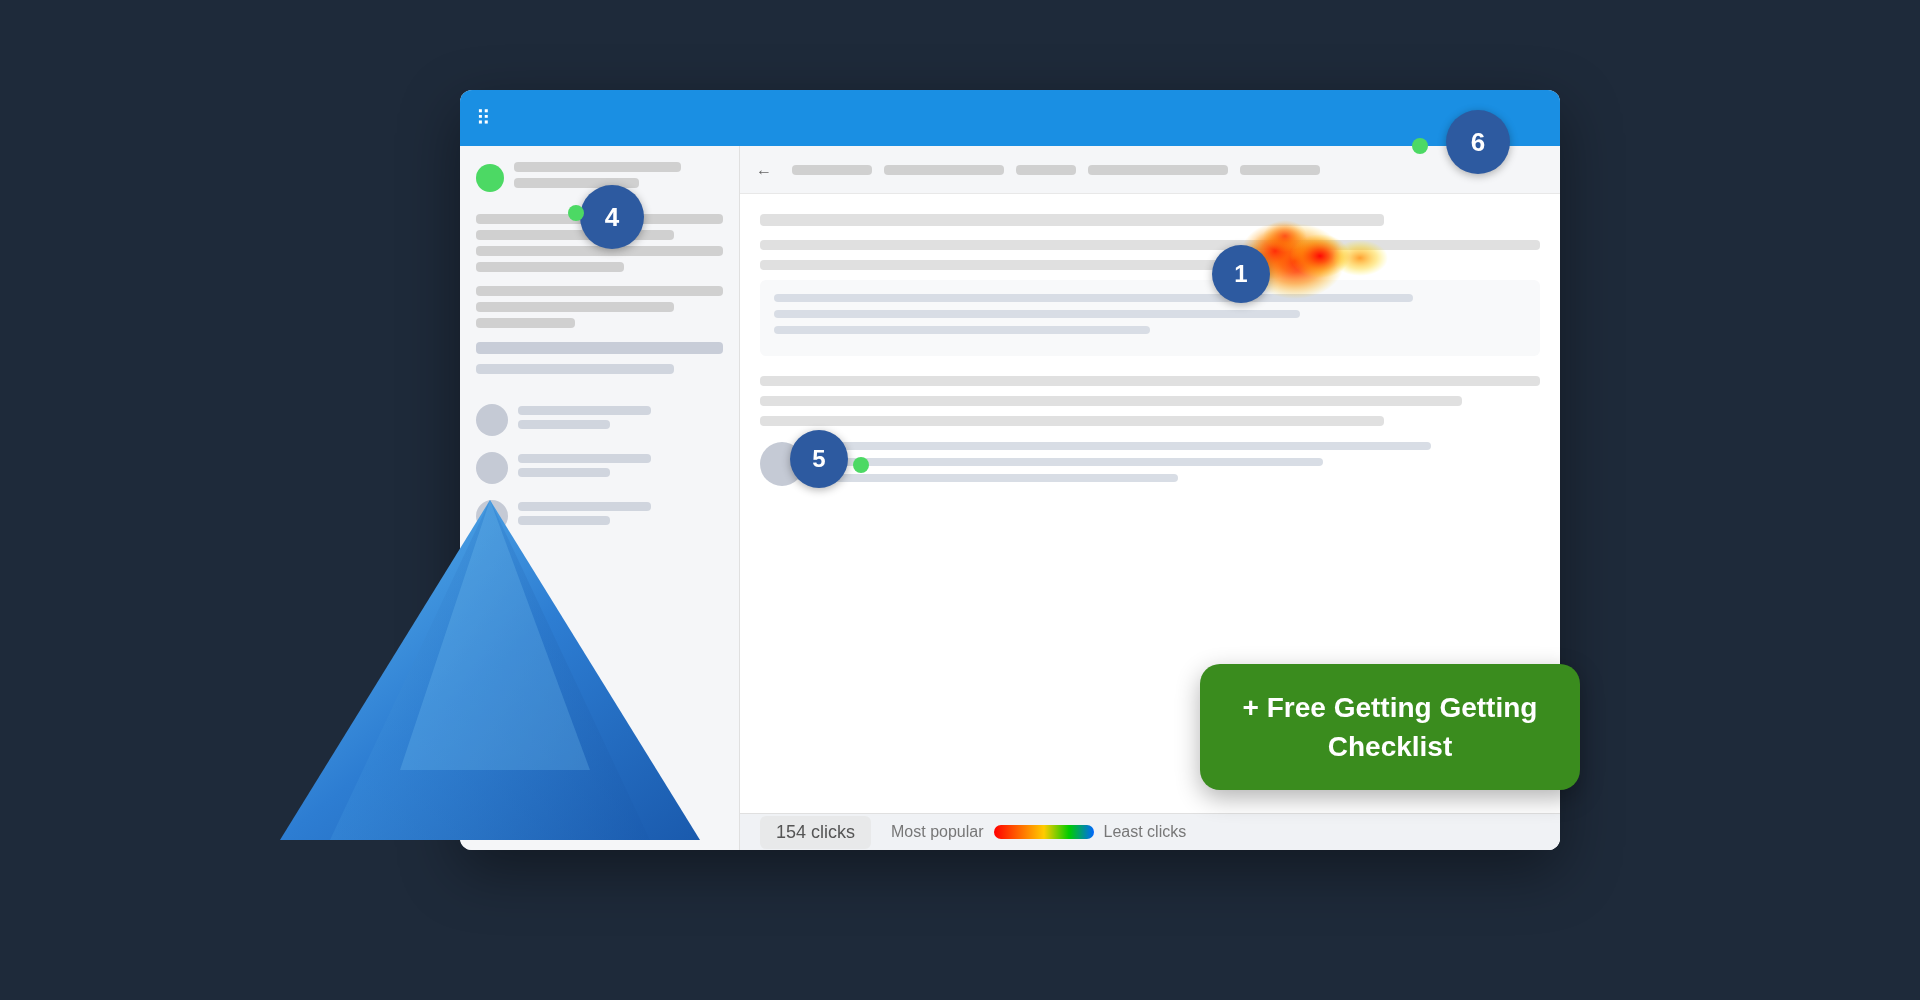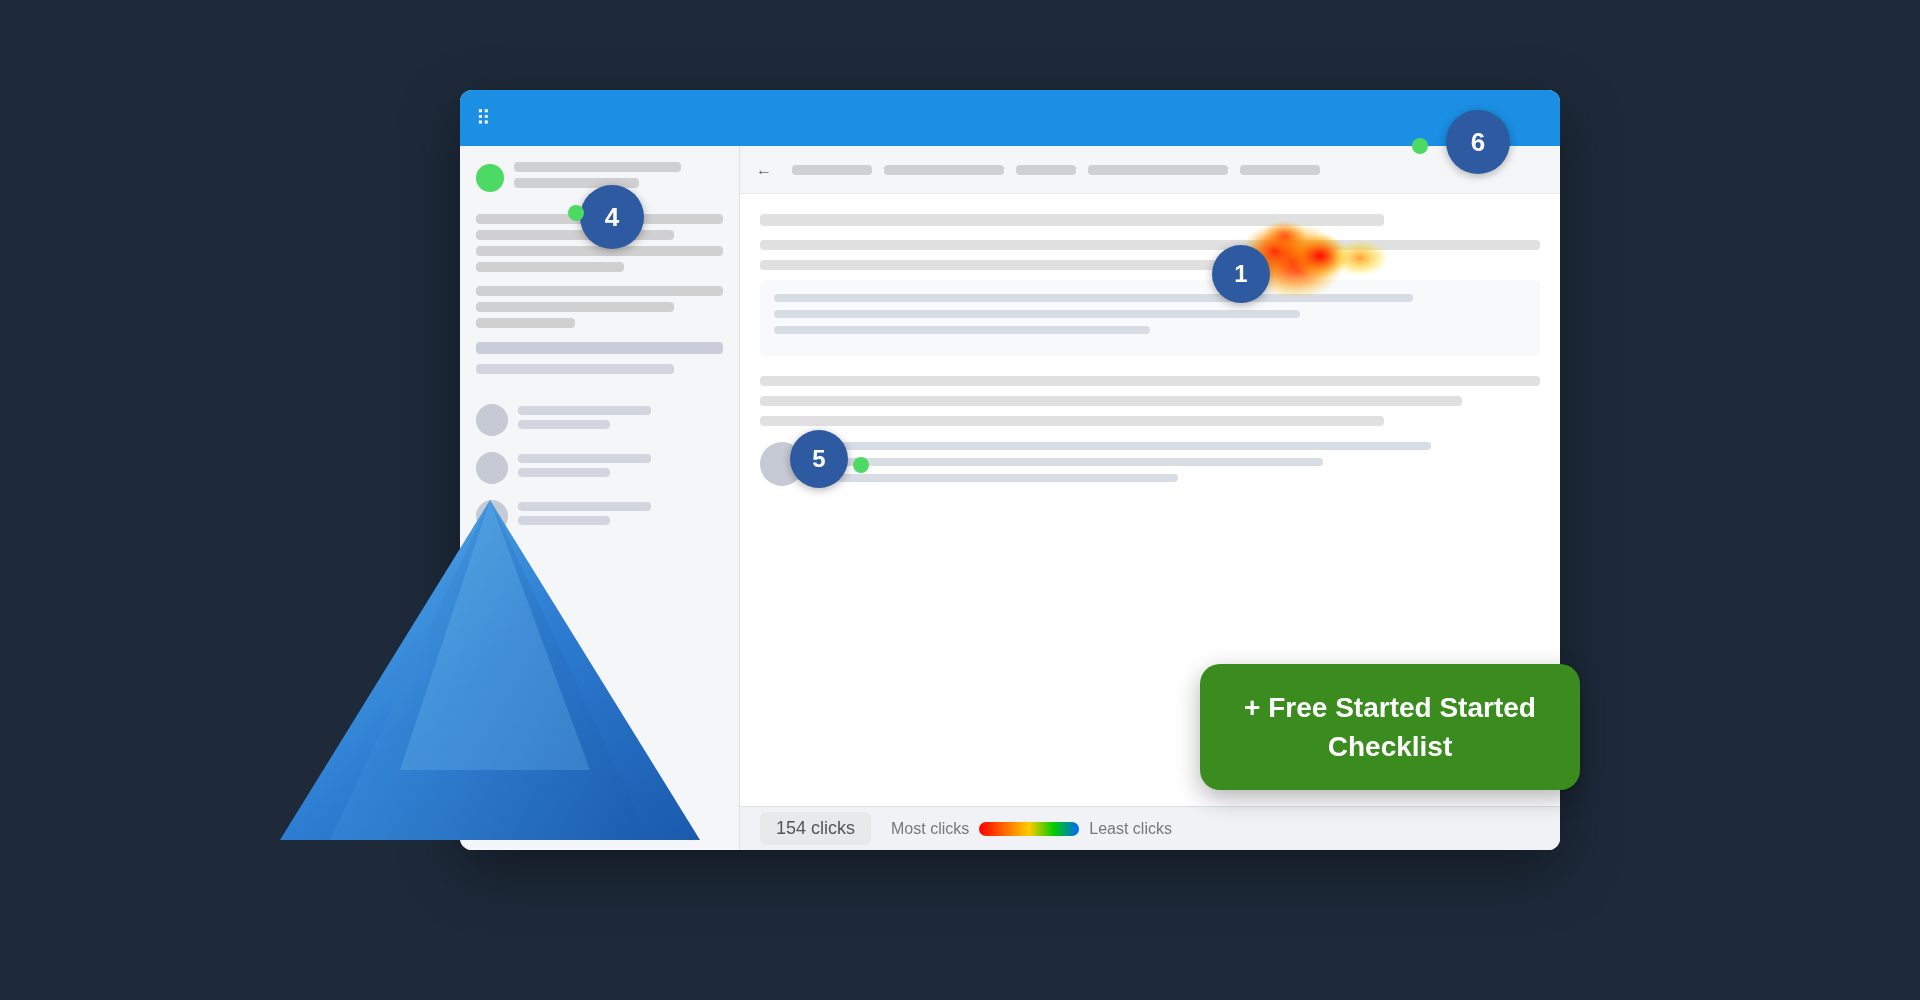--- a/index.html
+++ b/index.html
@@ -230,21 +230,21 @@
     .dot-1 { top: 115px; left: 108px; }
     .dot-5 { top: 367px; left: 393px; }
     .dot-6 { top: 48px; right: 132px; }
 
     
     .status-bar {
       position: absolute;
       bottom: 0;
       left: 0;
       right: 0;
-      height: 44px;
+      height: 37px;
       background: #f0f2f5;
       border-top: 1px solid #e0e0e0;
       display: flex;
       align-items: center;
       padding: 0 20px;
       gap: 20px;
     }
 
     .clicks-badge {
       background: #e8e9ea;
@@ -478,21 +478,21 @@
 
             <ellipse cx="160" cy="52" rx="28" ry="18" fill="url(#hotspot3)"></ellipse>
 
             <ellipse cx="85" cy="30" rx="22" ry="16" fill="url(#hotspot2)" opacity="0.7"></ellipse>
           </svg>
         </div>
 
         <div class="status-bar">
           <div class="clicks-badge">154 clicks</div>
           <div class="legend-section">
-            <span>Most clicks</span>
+            <span>Most popular</span>
             <div class="gradient-bar"></div>
             <span>Least clicks</span>
           </div>
         </div>
 
       </div>
     </div>
 
     <div class="badge badge-1">
       <span>1</span>
@@ -507,17 +507,17 @@
       <span>6</span>
     </div>
 
     <div class="green-dot dot-1"></div>
     <div class="green-dot dot-5"></div>
     <div class="green-dot dot-6"></div>
 
   </div>
 
   <div class="cta-banner">
-    <span>+ Free Started Started</span><br>
+    <span>+ Free Getting Getting</span><br>
     <span>Checklist</span>
   </div>
 
 </div>
 
 </body></html>

